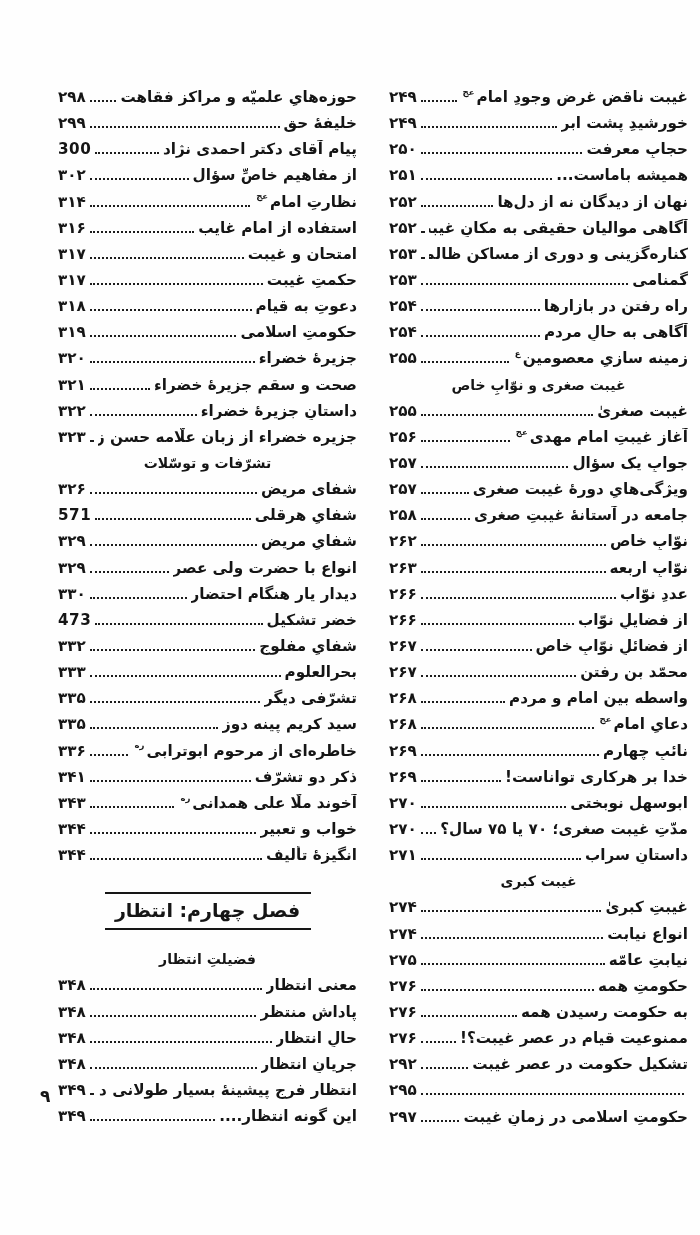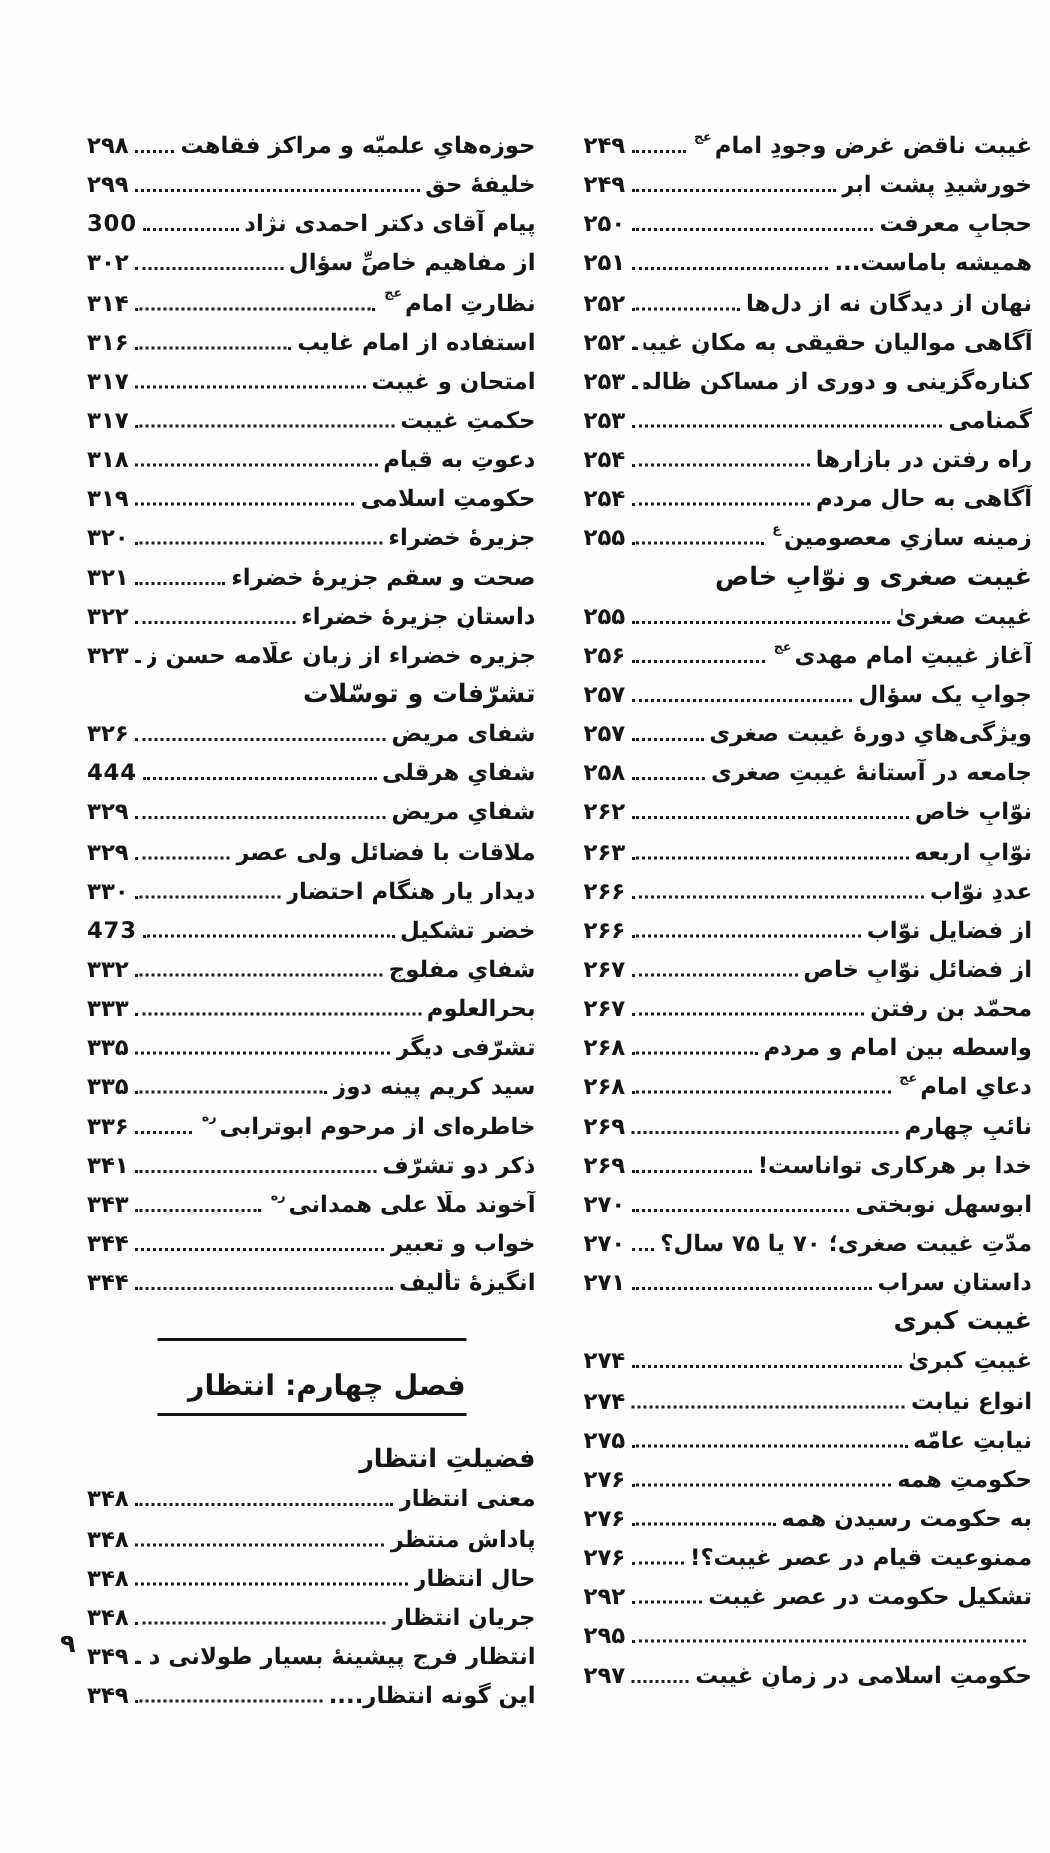--- a/index.html
+++ b/index.html
@@ -56,31 +56,33 @@
   .pagenum{
     flex:0 0 auto;
     white-space:nowrap;
     letter-spacing:0.5px;
     font-size:15.2px;
     font-weight:bold;
   }
   .section-heading{
     height:26.15px;
     line-height:26.15px;
+    text-align:center;
     font-weight:bold;
-    font-size:17px;
+    font-size:14px;
     white-space:nowrap;
     overflow:hidden;
   }
   .chapter-block{
     width:206px;
     margin:24px auto 16px auto;
     border-top:2px solid #161616;
     border-bottom:2px solid #161616;
-    padding:19px 0 7px 0;
+    padding:5px 0 7px 0;
+    text-align:center;
   }
   .chapter-title{
     font-weight:bold;
     font-size:19px;
     white-space:nowrap;
   }
   .folio{
     position:absolute;
     left:40px;
     top:1086px;
@@ -364,29 +366,29 @@
         </div>
         <div class="section-heading">تشرّفات و توسّلات</div>
         <div class="entry">
           <span class="title">شفای مریض</span>
           <span class="leader"></span>
           <span class="pagenum">۳۲۶</span>
         </div>
         <div class="entry">
           <span class="title">شفایِ هرقلی</span>
           <span class="leader"></span>
-          <span class="pagenum">444</span>
+          <span class="pagenum">571</span>
         </div>
         <div class="entry">
           <span class="title">شفایِ مریض</span>
           <span class="leader"></span>
           <span class="pagenum">۳۲۹</span>
         </div>
         <div class="entry">
-          <span class="title">ملاقات با فضائل ولی عصر</span>
+          <span class="title">انواع با حضرت ولی عصر</span>
           <span class="leader"></span>
           <span class="pagenum">۳۲۹</span>
         </div>
         <div class="entry">
           <span class="title">دیدارِ یار هنگام احتضار</span>
           <span class="leader"></span>
           <span class="pagenum">۳۳۰</span>
         </div>
         <div class="entry">
           <span class="title">خضرِ تشکیل</span>

